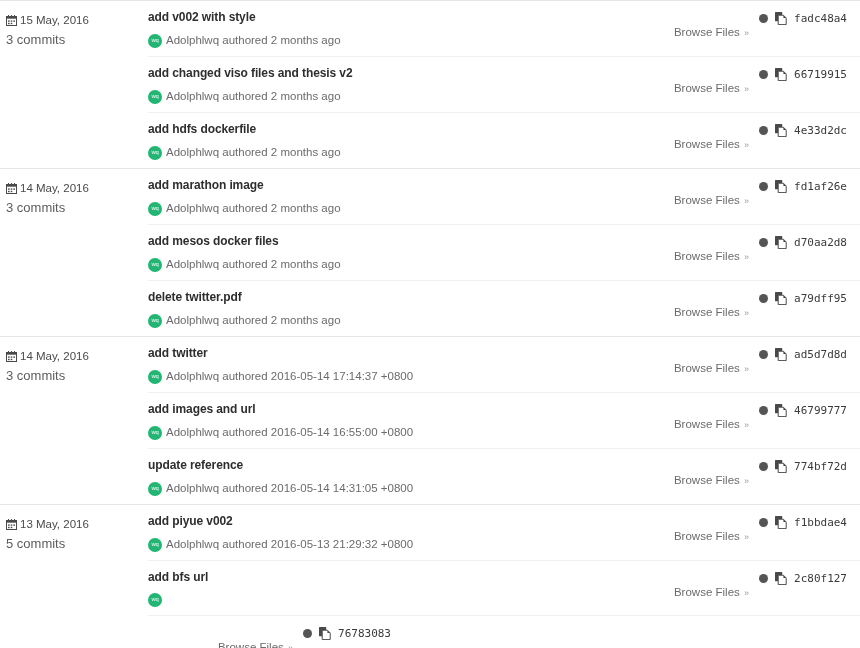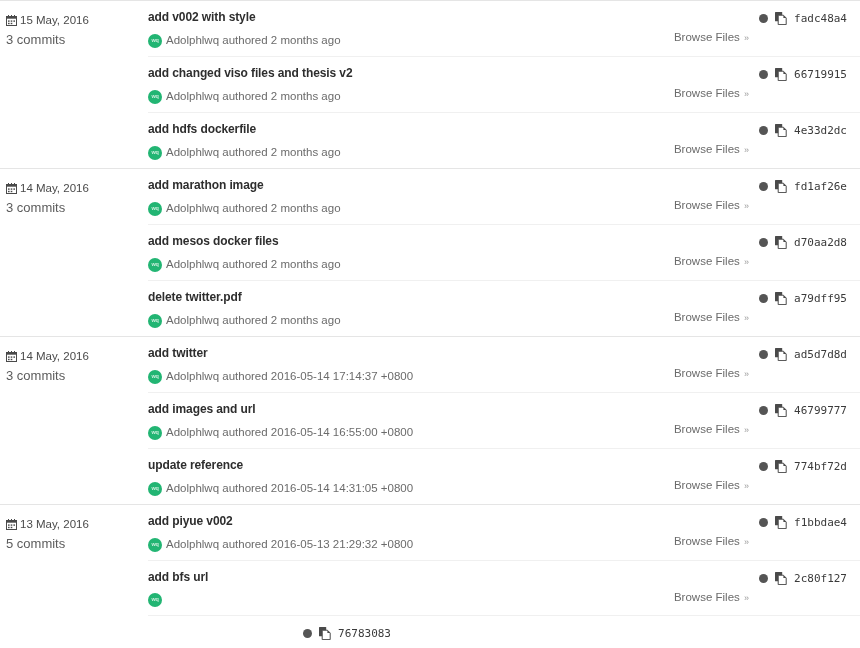--- a/index.html
+++ b/index.html
@@ -165,27 +165,27 @@
     font-family: "DejaVu Sans Mono", "Liberation Mono", monospace;
     font-size: 11px;
     color: #3a3a3a;
     letter-spacing: 0px;
     white-space: nowrap;
     text-decoration: none;
   }
 
   .browse-files {
     position: absolute;
-    top: 20px;
+    top: 11px;
     right: 111px;
     font-size: 11.5px;
     color: #6b6b6b;
     text-decoration: none;
     white-space: nowrap;
-    line-height: 15px;
+    line-height: 23px;
   }
   .browse-files .chev {
     font-size: 9px;
     color: #9a9a9a;
     padding-left: 1px;
   }
 </style>
 </head>
 <body>
 

